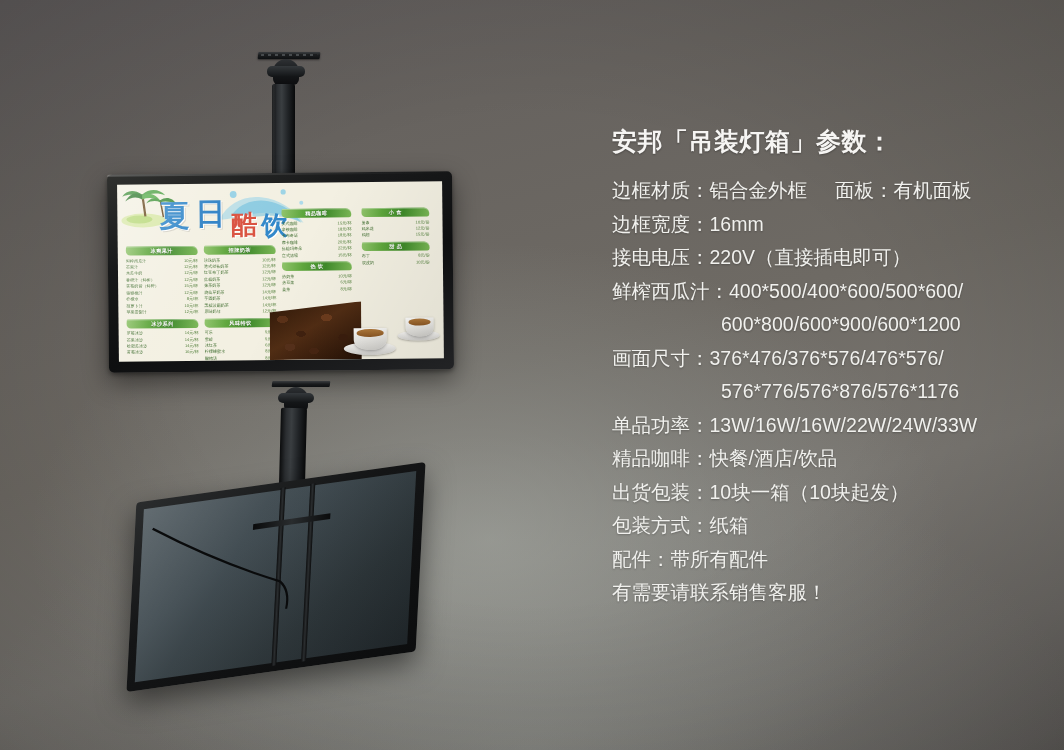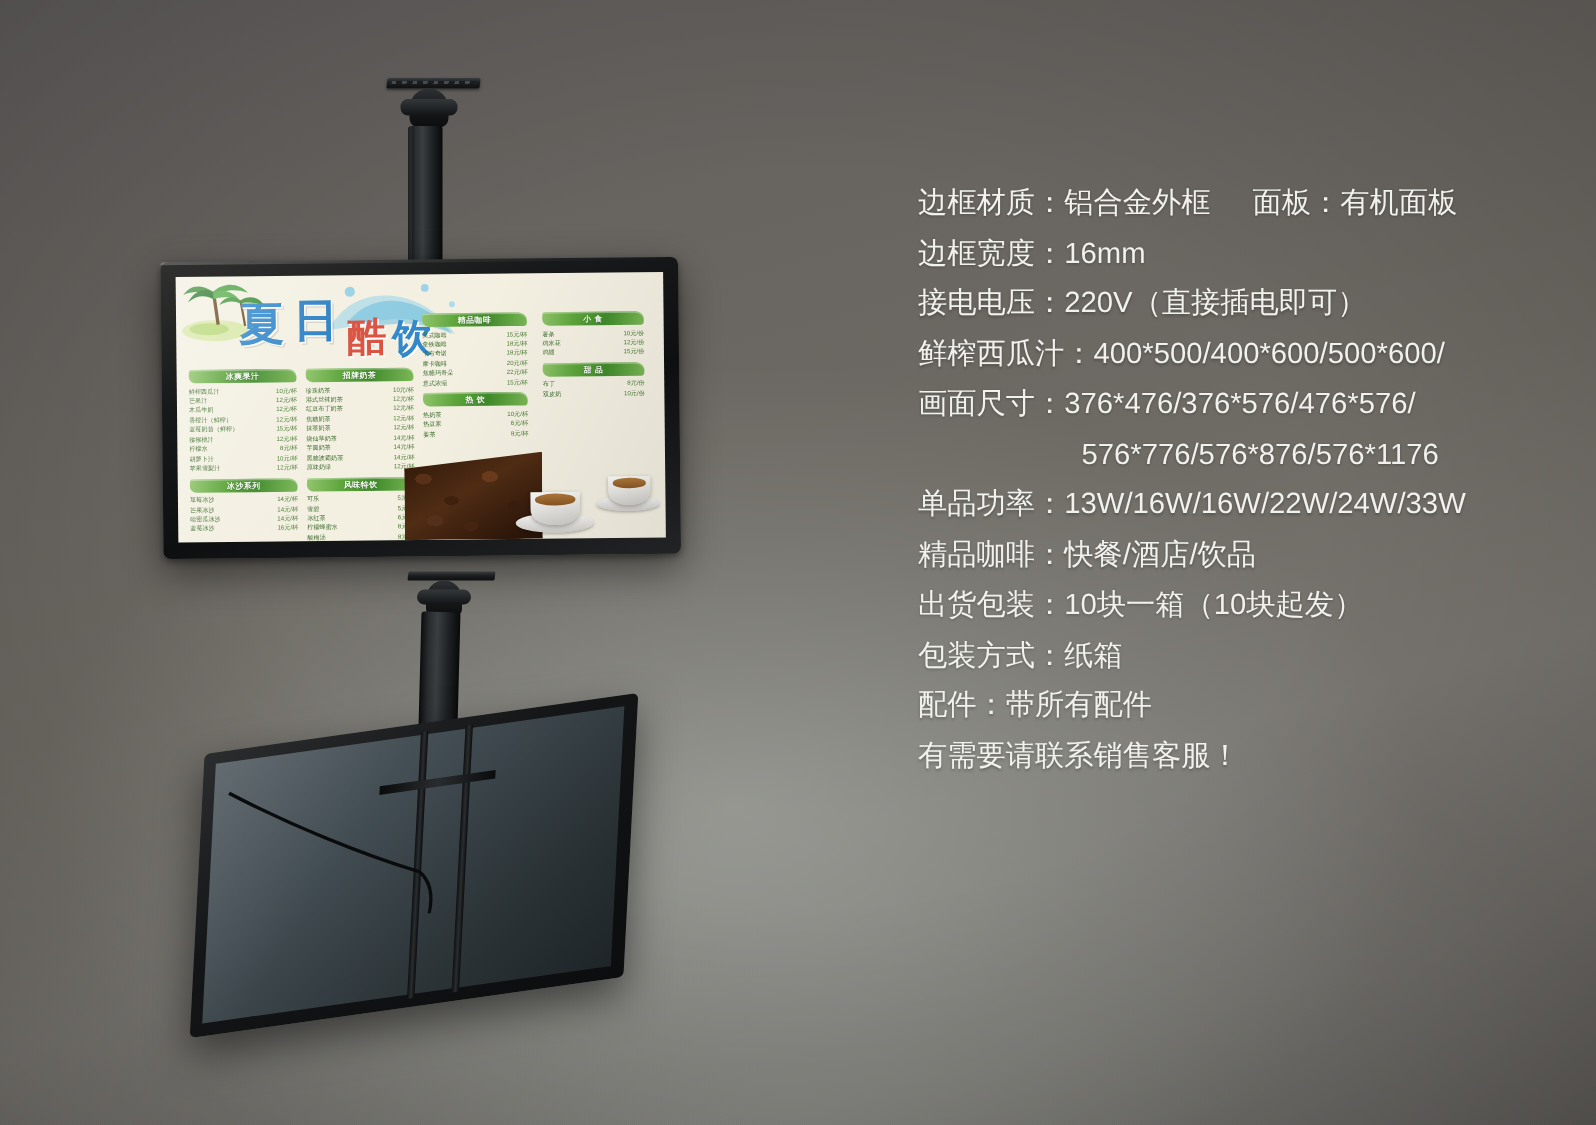--- a/index.html
+++ b/index.html
@@ -503,40 +503,44 @@
       <div class="bp-rail" style="left:176px;"></div>
       <div class="arm" style="left:120px;top:40px;width:78px;height:6px;"></div>
       <svg class="cable" viewBox="0 0 292 198">
         <path d="M18 30 C60 58 110 86 150 104" stroke="#0a0b0c" stroke-width="2.2" fill="none"></path>
         <path d="M150 104 C158 112 160 122 158 134" stroke="#0a0b0c" stroke-width="2.2" fill="none"></path>
       </svg>
     </div>
   </div>
 
   <div class="spec-panel">
+    <div class="spec-title">安邦「吊装灯箱」参数：</div>
     <div id="spec-lines">
         <div class="spec-line">
           <span class="lbl">边框材质：</span>
           <span class="val">铝合金外框</span>
           <span class="gap"></span>
           <span class="lbl">面板：</span>
           <span class="val">有机面板</span>
         </div>
         <div class="spec-line">
           <span class="lbl">边框宽度：</span>
           <span class="val">16mm</span>
         </div>
         <div class="spec-line">
           <span class="lbl">接电电压：</span>
           <span class="val">220V（直接插电即可）</span>
         </div>
         <div class="spec-line">
           <span class="lbl">鲜榨西瓜汁：</span>
           <span class="val">400*500/400*600/500*600/</span>
         </div>
+        <div class="spec-line cont">
+          <span class="val">600*800/600*900/600*1200</span>
+        </div>
         <div class="spec-line">
           <span class="lbl">画面尺寸：</span>
           <span class="val">376*476/376*576/476*576/</span>
         </div>
         <div class="spec-line cont">
           <span class="val">576*776/576*876/576*1176</span>
         </div>
         <div class="spec-line">
           <span class="lbl">单品功率：</span>
           <span class="val">13W/16W/16W/22W/24W/33W</span>

